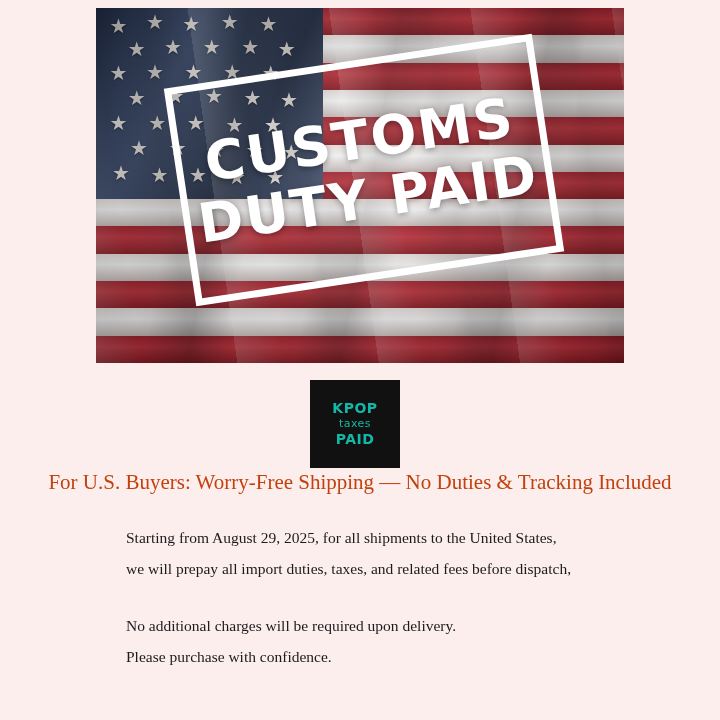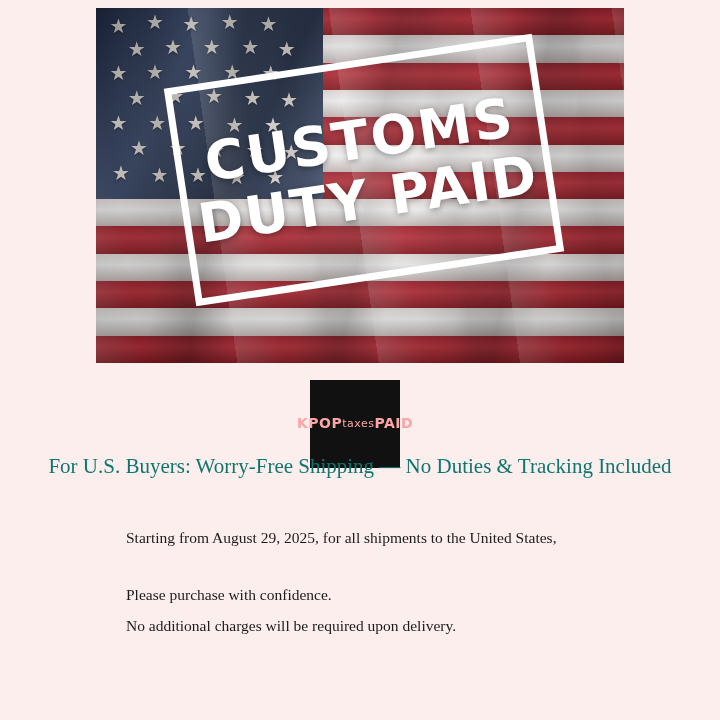--- a/index.html
+++ b/index.html
@@ -117,47 +117,47 @@
   }
 
   
   .logo {
     position: absolute;
     left: 310px;
     top: 380px;
     width: 90px;
     height: 88px;
     background: #111111;
-    color: #fca5a5;
+    color: #14b8a6;
     font-family: "DejaVu Sans", sans-serif;
     display: flex;
-    flex-direction: row;
+    flex-direction: column;
     align-items: center;
     justify-content: center;
     line-height: 1.25;
     letter-spacing: .5px;
   }
   .logo .l {
     font-size: 14px;
     font-weight: 700;
   }
   .logo .m {
     font-size: 11px;
     font-weight: 400;
   }
 
   
   .headline {
     position: absolute;
     left: 0;
     right: 0;
-    top: 454px;
+    top: 470px;
     text-align: center;
     font-size: 21px;
-    color: #0f766e;
+    color: #c2410c;
     font-family: "Liberation Serif", serif;
   }
   .body-text {
     position: absolute;
     left: 118px;
     top: 522px;
     width: 540px;
     font-size: 15.5px;
     color: #1b1b1b;
     line-height: 31px;
@@ -239,16 +239,17 @@
 <div class="logo">
   <div class="l">KPOP</div>
   <div class="m">taxes</div>
   <div class="l">PAID</div>
 </div>
 
 <div class="headline">For U.S. Buyers: Worry-Free Shipping — No Duties &amp; Tracking Included</div>
 
 <div class="body-text">
   <p>Starting from August 29, 2025, for all shipments to the United States,</p>
+  <p>we will prepay all import duties, taxes, and related fees before dispatch,</p>
   <div class="gap"></div>
+  <p>No additional charges will be required upon delivery.</p>
   <p>Please purchase with confidence.</p>
-  <p>No additional charges will be required upon delivery.</p>
 </div>
 
 </body></html>

